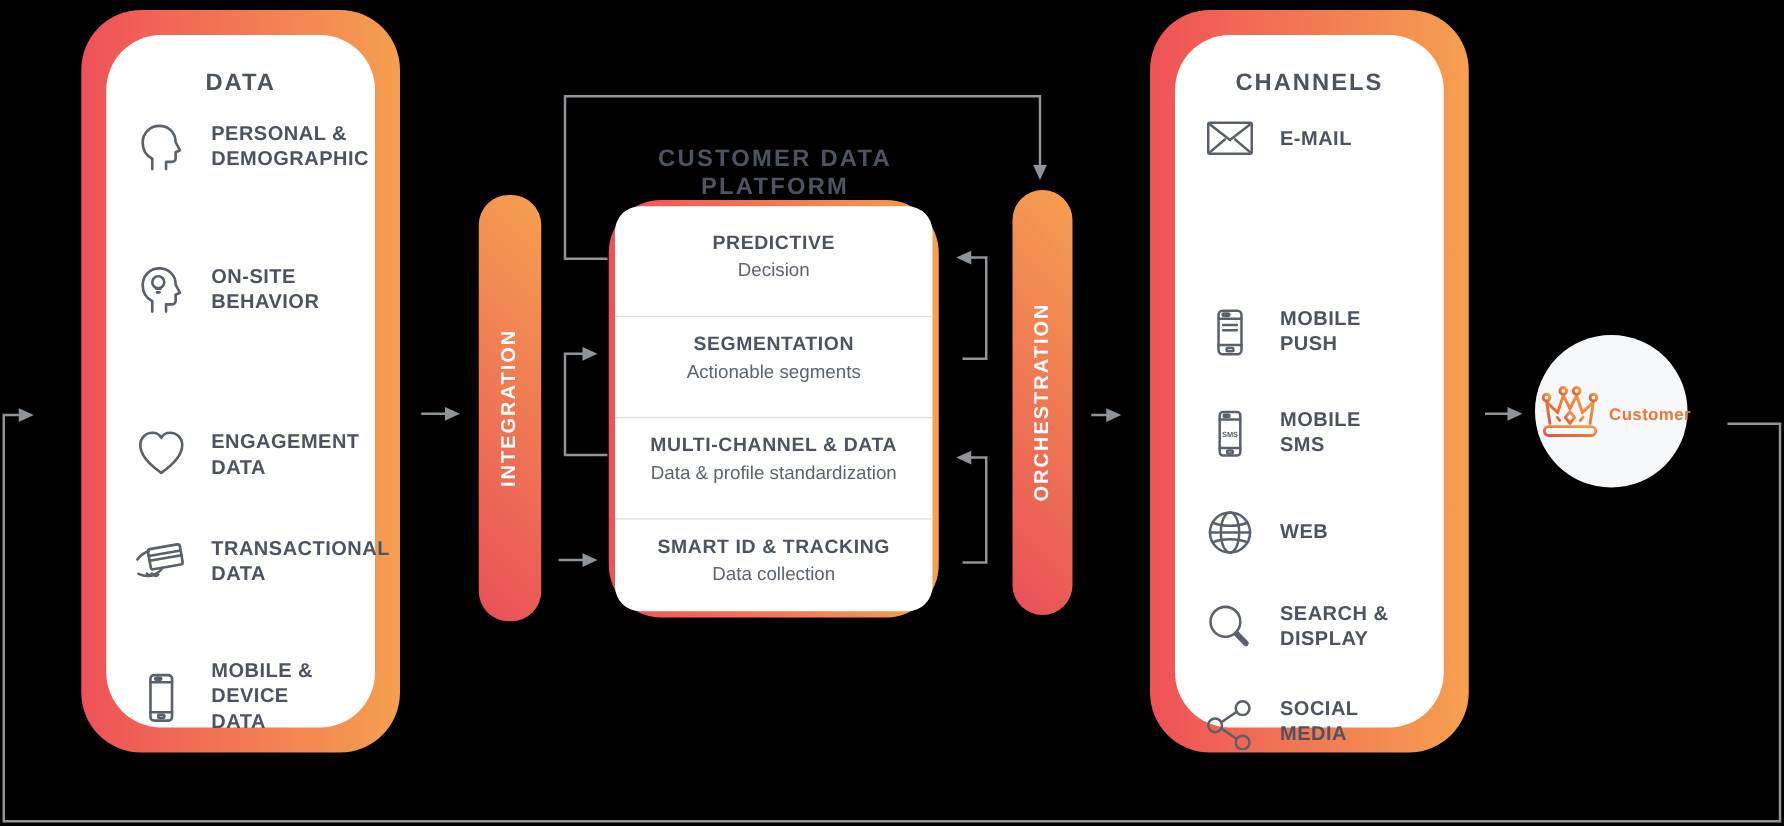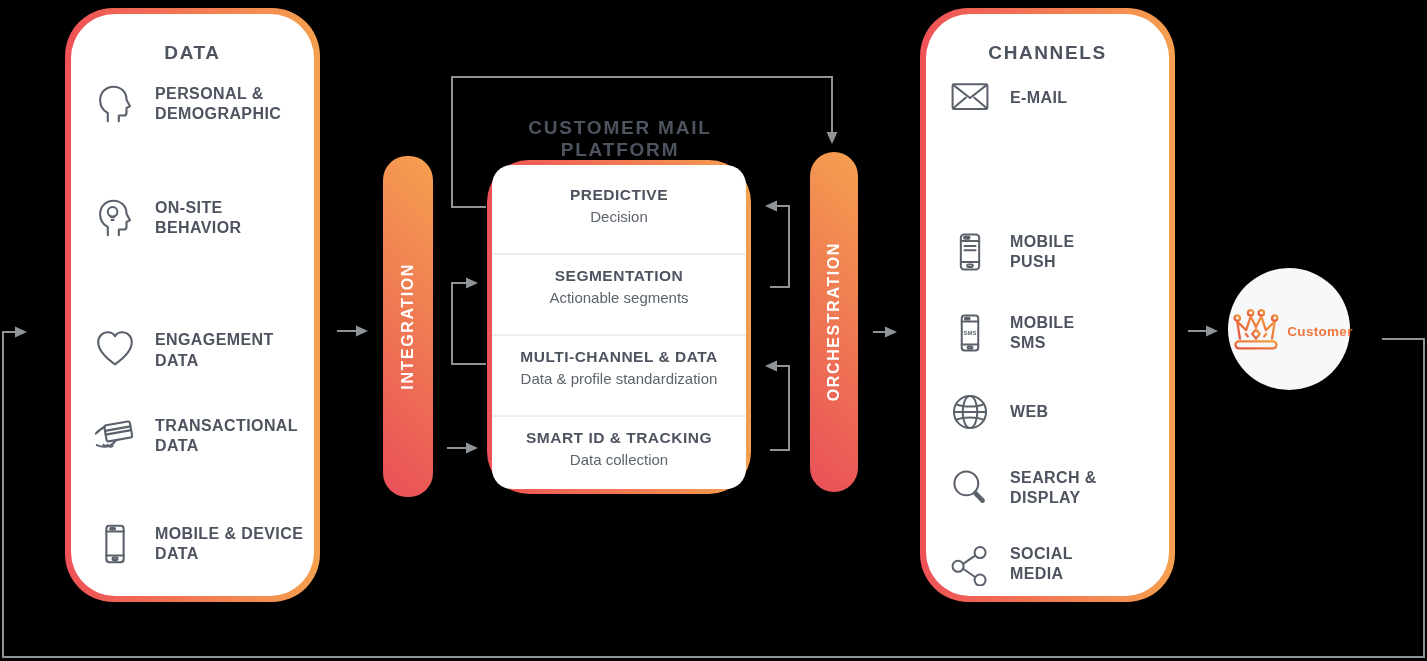--- a/index.html
+++ b/index.html
@@ -2,21 +2,21 @@
 <html><head>
 <meta charset="utf-8">
 <style>
   html,body{margin:0;padding:0;background:#000;}
   #canvas{
     position:relative;width:1427px;height:661px;background:#000;
     font-family:"Liberation Sans","DejaVu Sans",sans-serif;overflow:hidden;
   }
   
   .panel{position:absolute;top:8px;width:255px;height:594px;border-radius:48px;
-    background:linear-gradient(90deg,#ef5157 0%,#f5a04f 100%);padding:6px;box-sizing:border-box;}
+    background:linear-gradient(90deg,#ef5157 0%,#f5a04f 100%);padding:20px;box-sizing:border-box;}
   .panel-inner{position:relative;width:100%;height:100%;background:#fff;border-radius:44px;}
   .panel-title{position:absolute;top:28px;left:0;right:0;text-align:center;
     font-size:19px;font-weight:bold;letter-spacing:1.6px;color:#4d5460;}
   .panel-item{position:absolute;left:20px;right:8px;display:flex;align-items:center;transform:translateY(-50%);}
   .item-icon{width:48px;min-width:48px;display:flex;justify-content:center;align-items:center;}
   .item-label{margin-left:16px;font-size:16px;font-weight:bold;letter-spacing:.4px;
     line-height:1.28;color:#4d5460;white-space:pre-line;}
   .ic{stroke:#5a616b;fill:none;stroke-width:2.2;stroke-linecap:round;stroke-linejoin:round;}
   
   .vbar{position:absolute;border-radius:24px;display:flex;align-items:center;justify-content:center;
@@ -163,21 +163,21 @@
         <span class="item-label">MOBILE &amp; DEVICE
 DATA</span>
       </div>
     </div>
   </div>
 
   <div class="vbar" id="integration-bar">
     <span>INTEGRATION</span>
   </div>
 
-  <div id="cdp-title">CUSTOMER MAIL PLATFORM</div>
+  <div id="cdp-title">CUSTOMER DATA PLATFORM</div>
   <div id="cdp-box">
     <div id="cdp-inner">
       <div class="cdp-row">
         <div class="cdp-row-title">PREDICTIVE</div>
         <div class="cdp-row-sub">Decision</div>
       </div>
       <div class="cdp-row">
         <div class="cdp-row-title">SEGMENTATION</div>
         <div class="cdp-row-sub">Actionable segments</div>
       </div>

